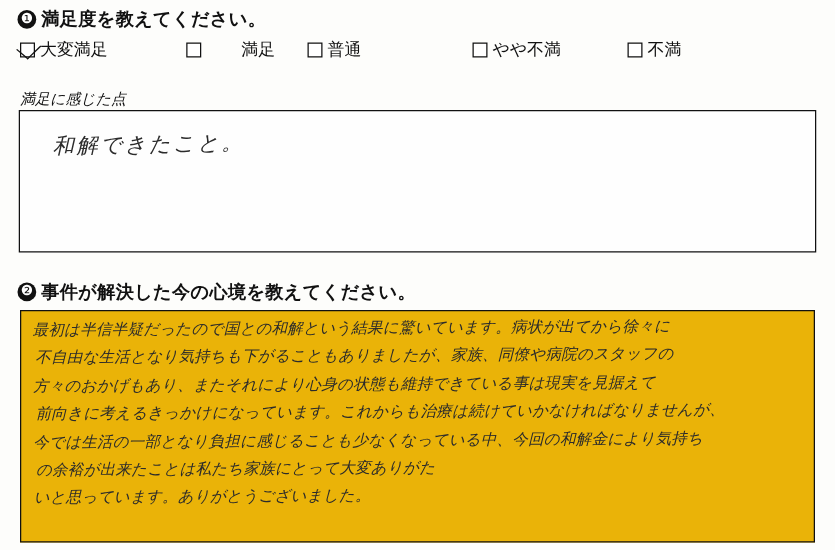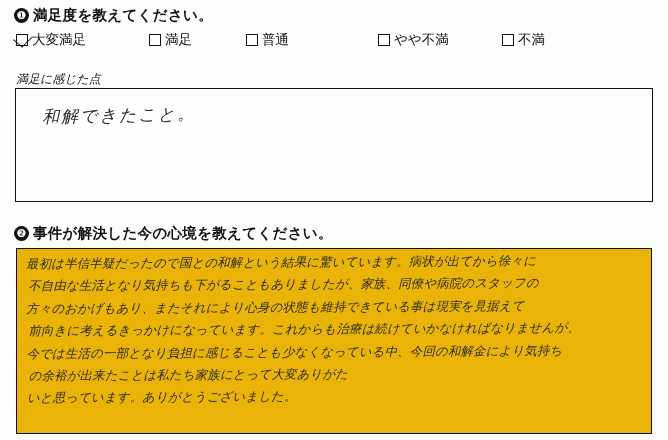--- a/index.html
+++ b/index.html
@@ -86,21 +86,21 @@
     width: 11px;
     height: 14px;
     border-right: 1.6px solid #111;
     border-bottom: 1.6px solid #111;
     transform: rotate(40deg) skewX(-6deg);
   }
   .choice .lbl { white-space: nowrap; }
 
   
   .c0 { width: 133px; }
-  .c1 { width: 97px; }
+  .c1 { width: 97px; gap: 28px; }
   .c2 { width: 98px; }
   .c3 { width: 124px; padding-left: 34px; }
   .c4 { width: 80px; }
 
   
   .field-label {
     position: absolute;
     left: 16px;
     top: 71px;
     font-size: 12px;

